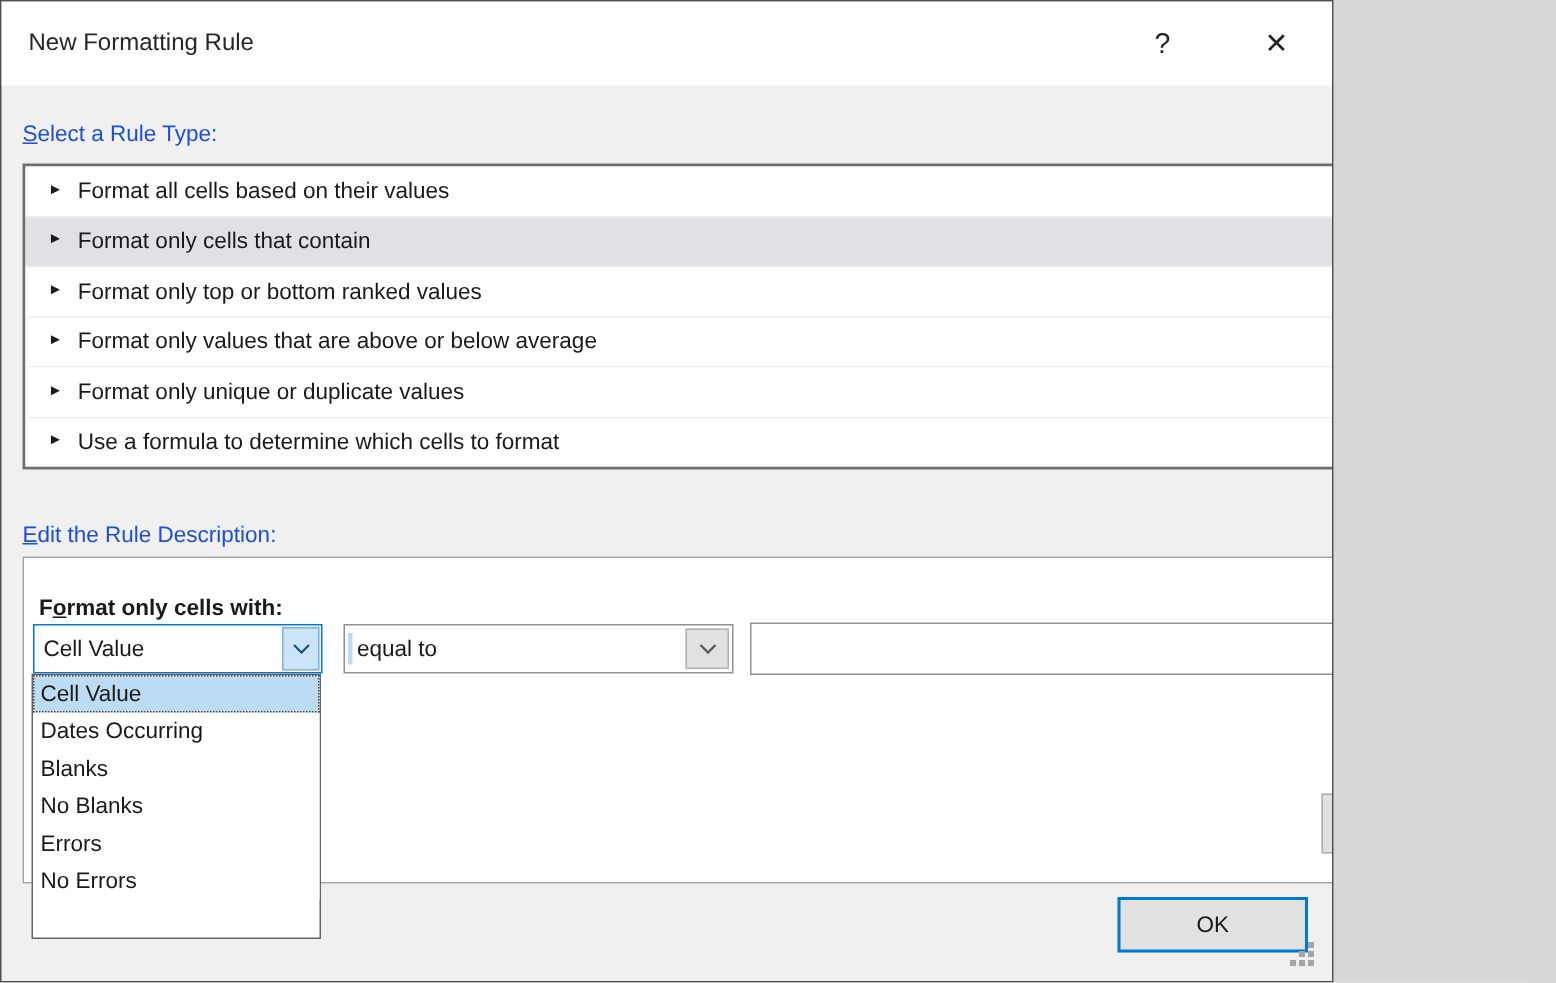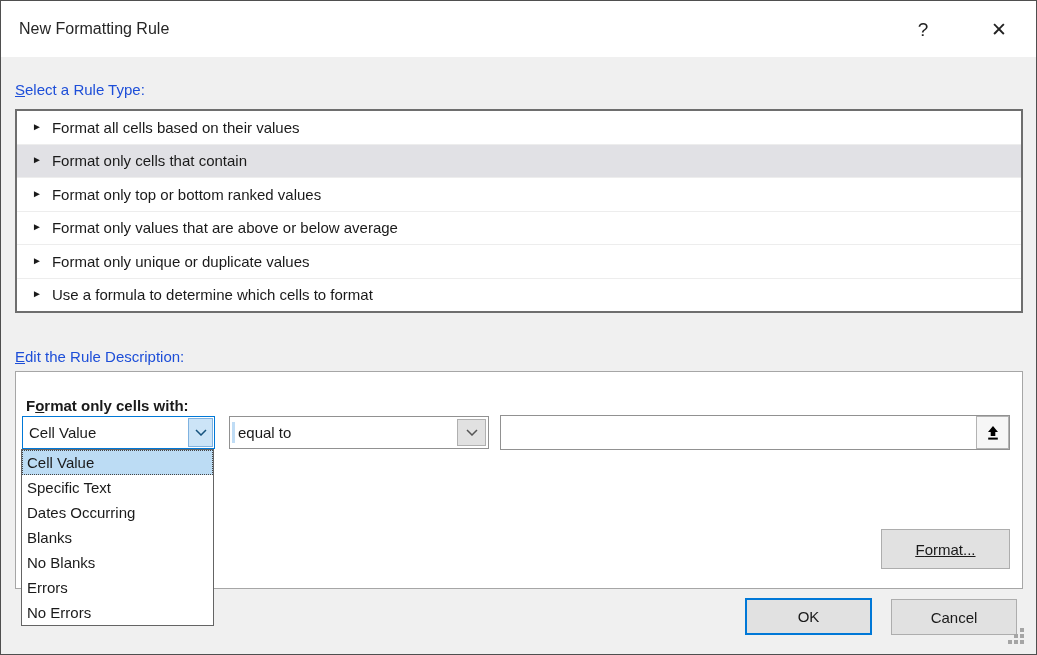--- a/index.html
+++ b/index.html
@@ -1,18 +1,18 @@
 <!DOCTYPE html>
 <html><head>
 <meta charset="utf-8">
 <style>
   html,body{margin:0;padding:0;background:#d8d8d8;}
   *{box-sizing:border-box;}
   .dialog{
-    position:relative;width:1037px;height:655px;
+    position:relative;width:889px;height:655px;
     background:#f0f0f0;border:1px solid #4f4f4f;
     font-family:"Liberation Sans",sans-serif;color:#1a1a1a;overflow:hidden;
   }
   .titlebar{position:absolute;left:0;top:0;width:100%;height:56px;background:#ffffff;}
   .title{position:absolute;left:18px;top:19px;font-size:16px;color:#262626;}
   .win-btn{position:absolute;top:15px;font-size:19px;color:#222;cursor:default;
     width:34px;height:30px;text-align:center;line-height:28px;font-weight:400;}
   .help-btn{right:96px;}
   .close-btn{right:20px;}
   .label{position:absolute;font-size:15px;color:#1d4ed8;}
@@ -153,21 +153,20 @@
     <div class="btn format-btn">
         <span><span class="accel">F</span><span>ormat...</span></span>
       </div>
   </div>
 
   <div class="btn ok-btn">OK</div>
   <div class="btn cancel-btn">Cancel</div>
 
   <div class="dropdown">
     <div class="dd-item selected">Cell Value</div>
-    <div class="dd-item">Specific Text</div>
     <div class="dd-item">Dates Occurring</div>
     <div class="dd-item">Blanks</div>
     <div class="dd-item">No Blanks</div>
     <div class="dd-item">Errors</div>
     <div class="dd-item">No Errors</div>
   </div>
 
   <div class="resize-grip">
     <svg width="18" height="18" viewBox="0 0 18 18">
       <rect x="12" y="0" width="4" height="4" fill="#a5a5a5"></rect>

